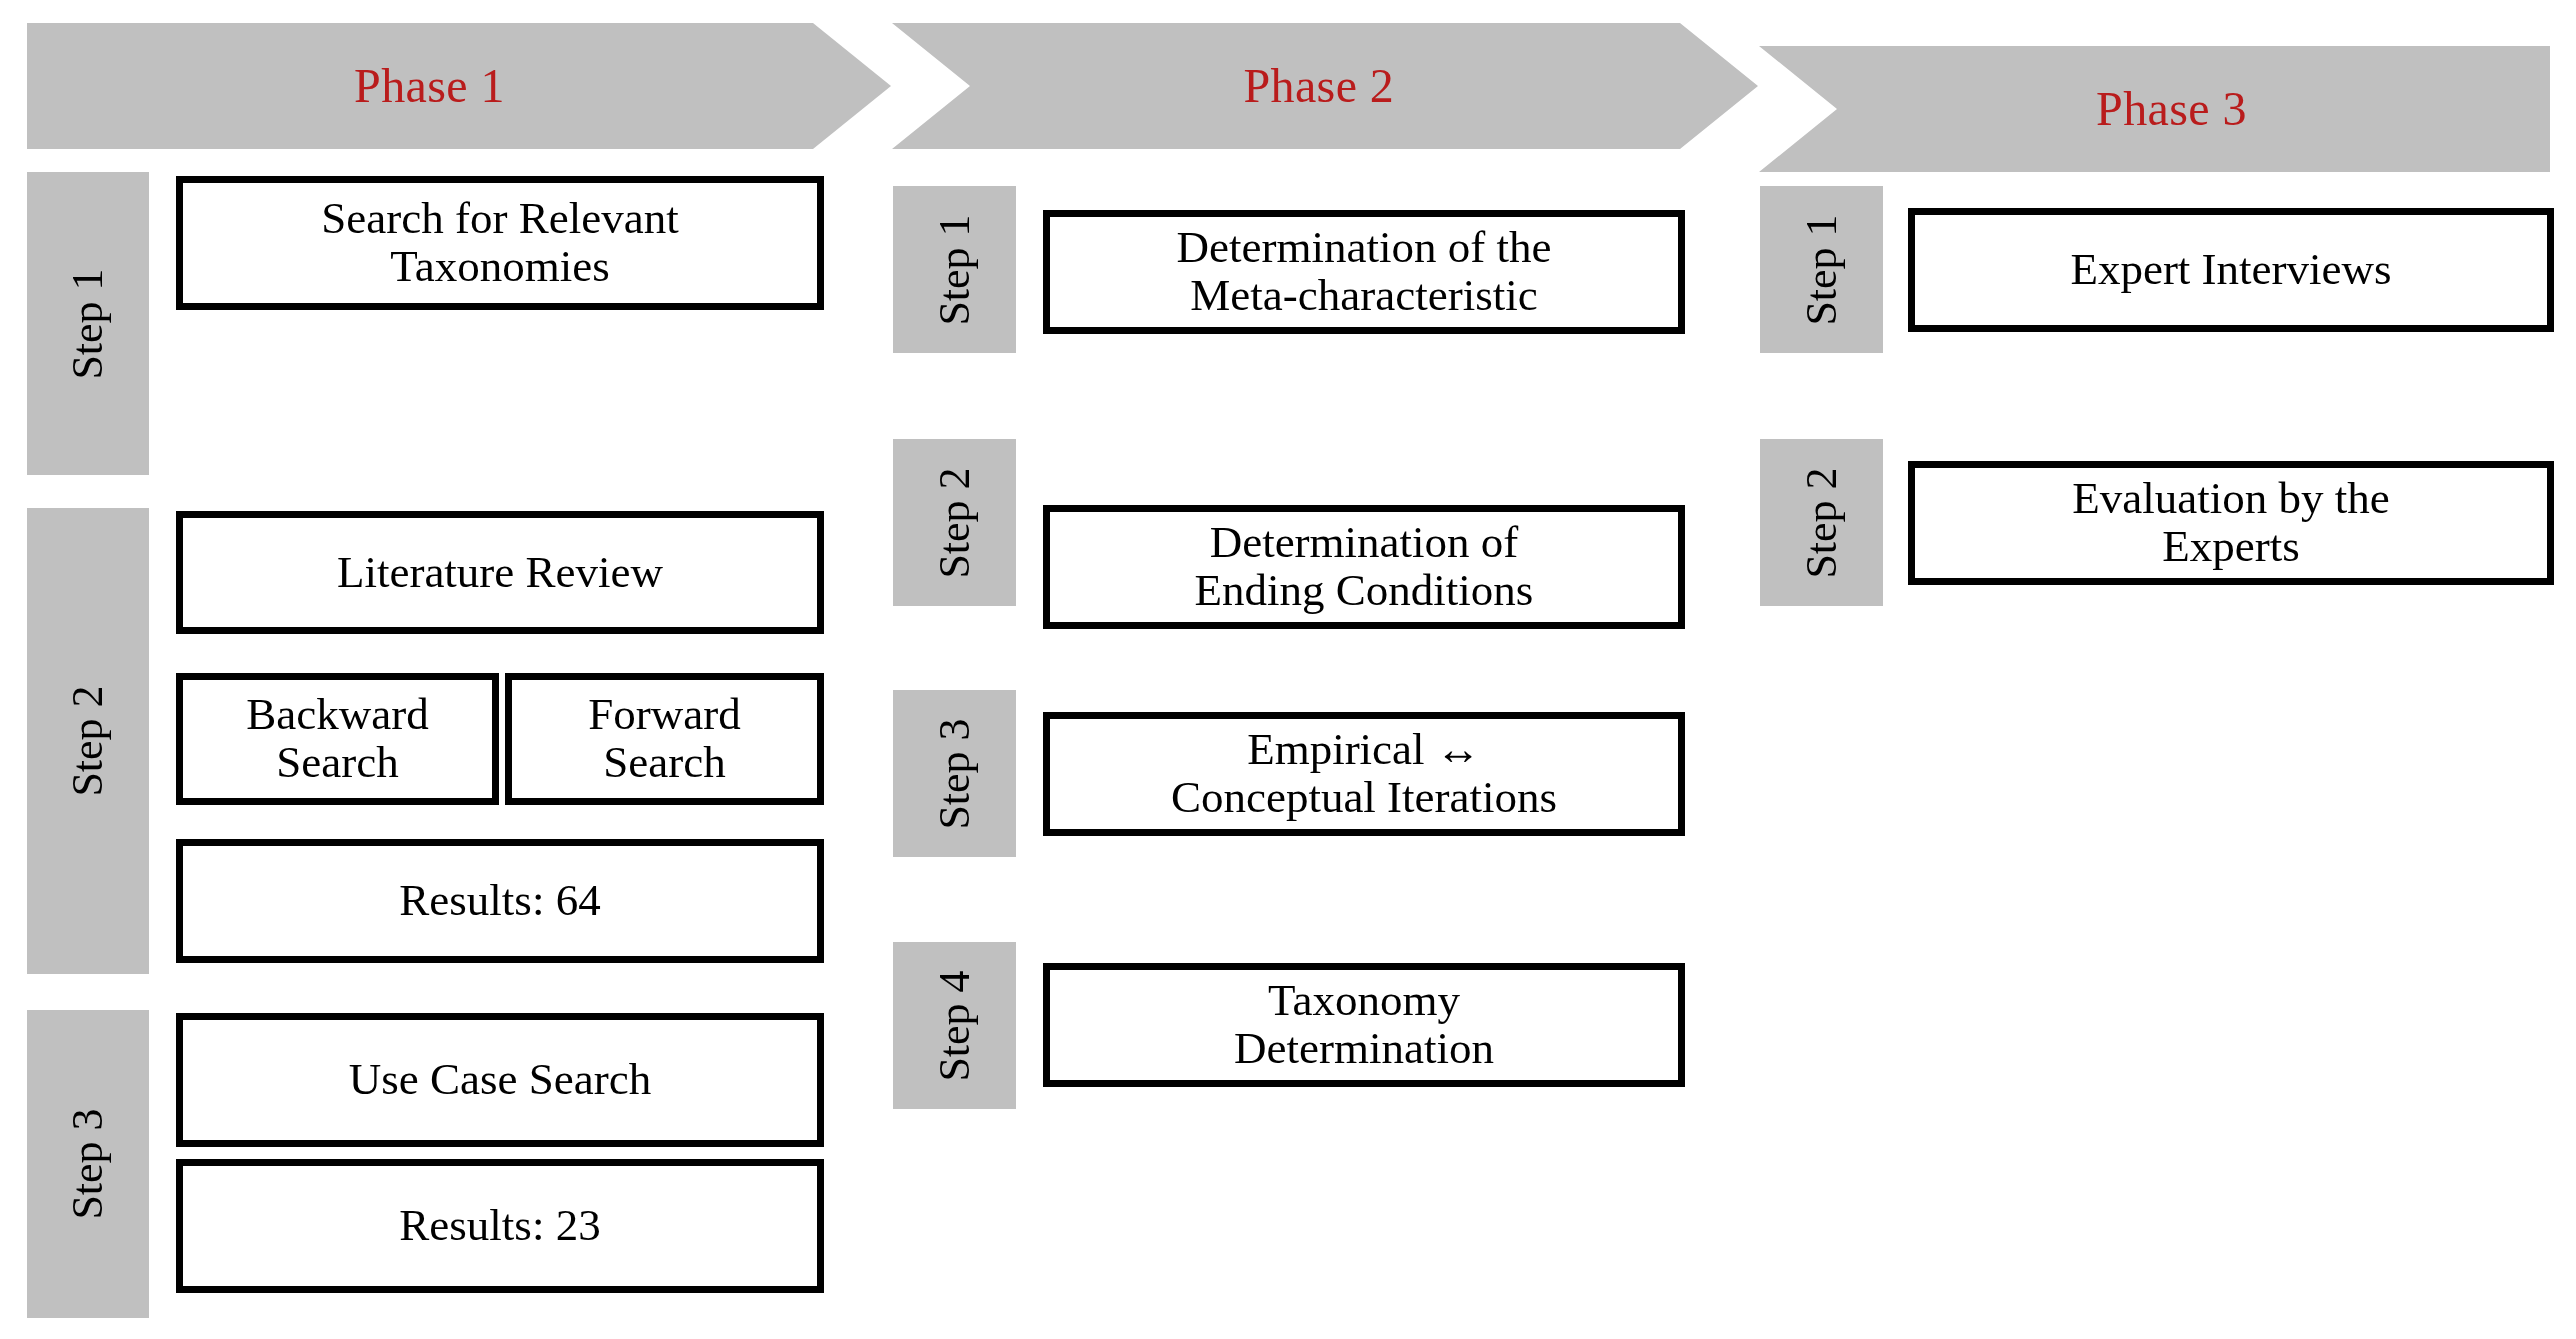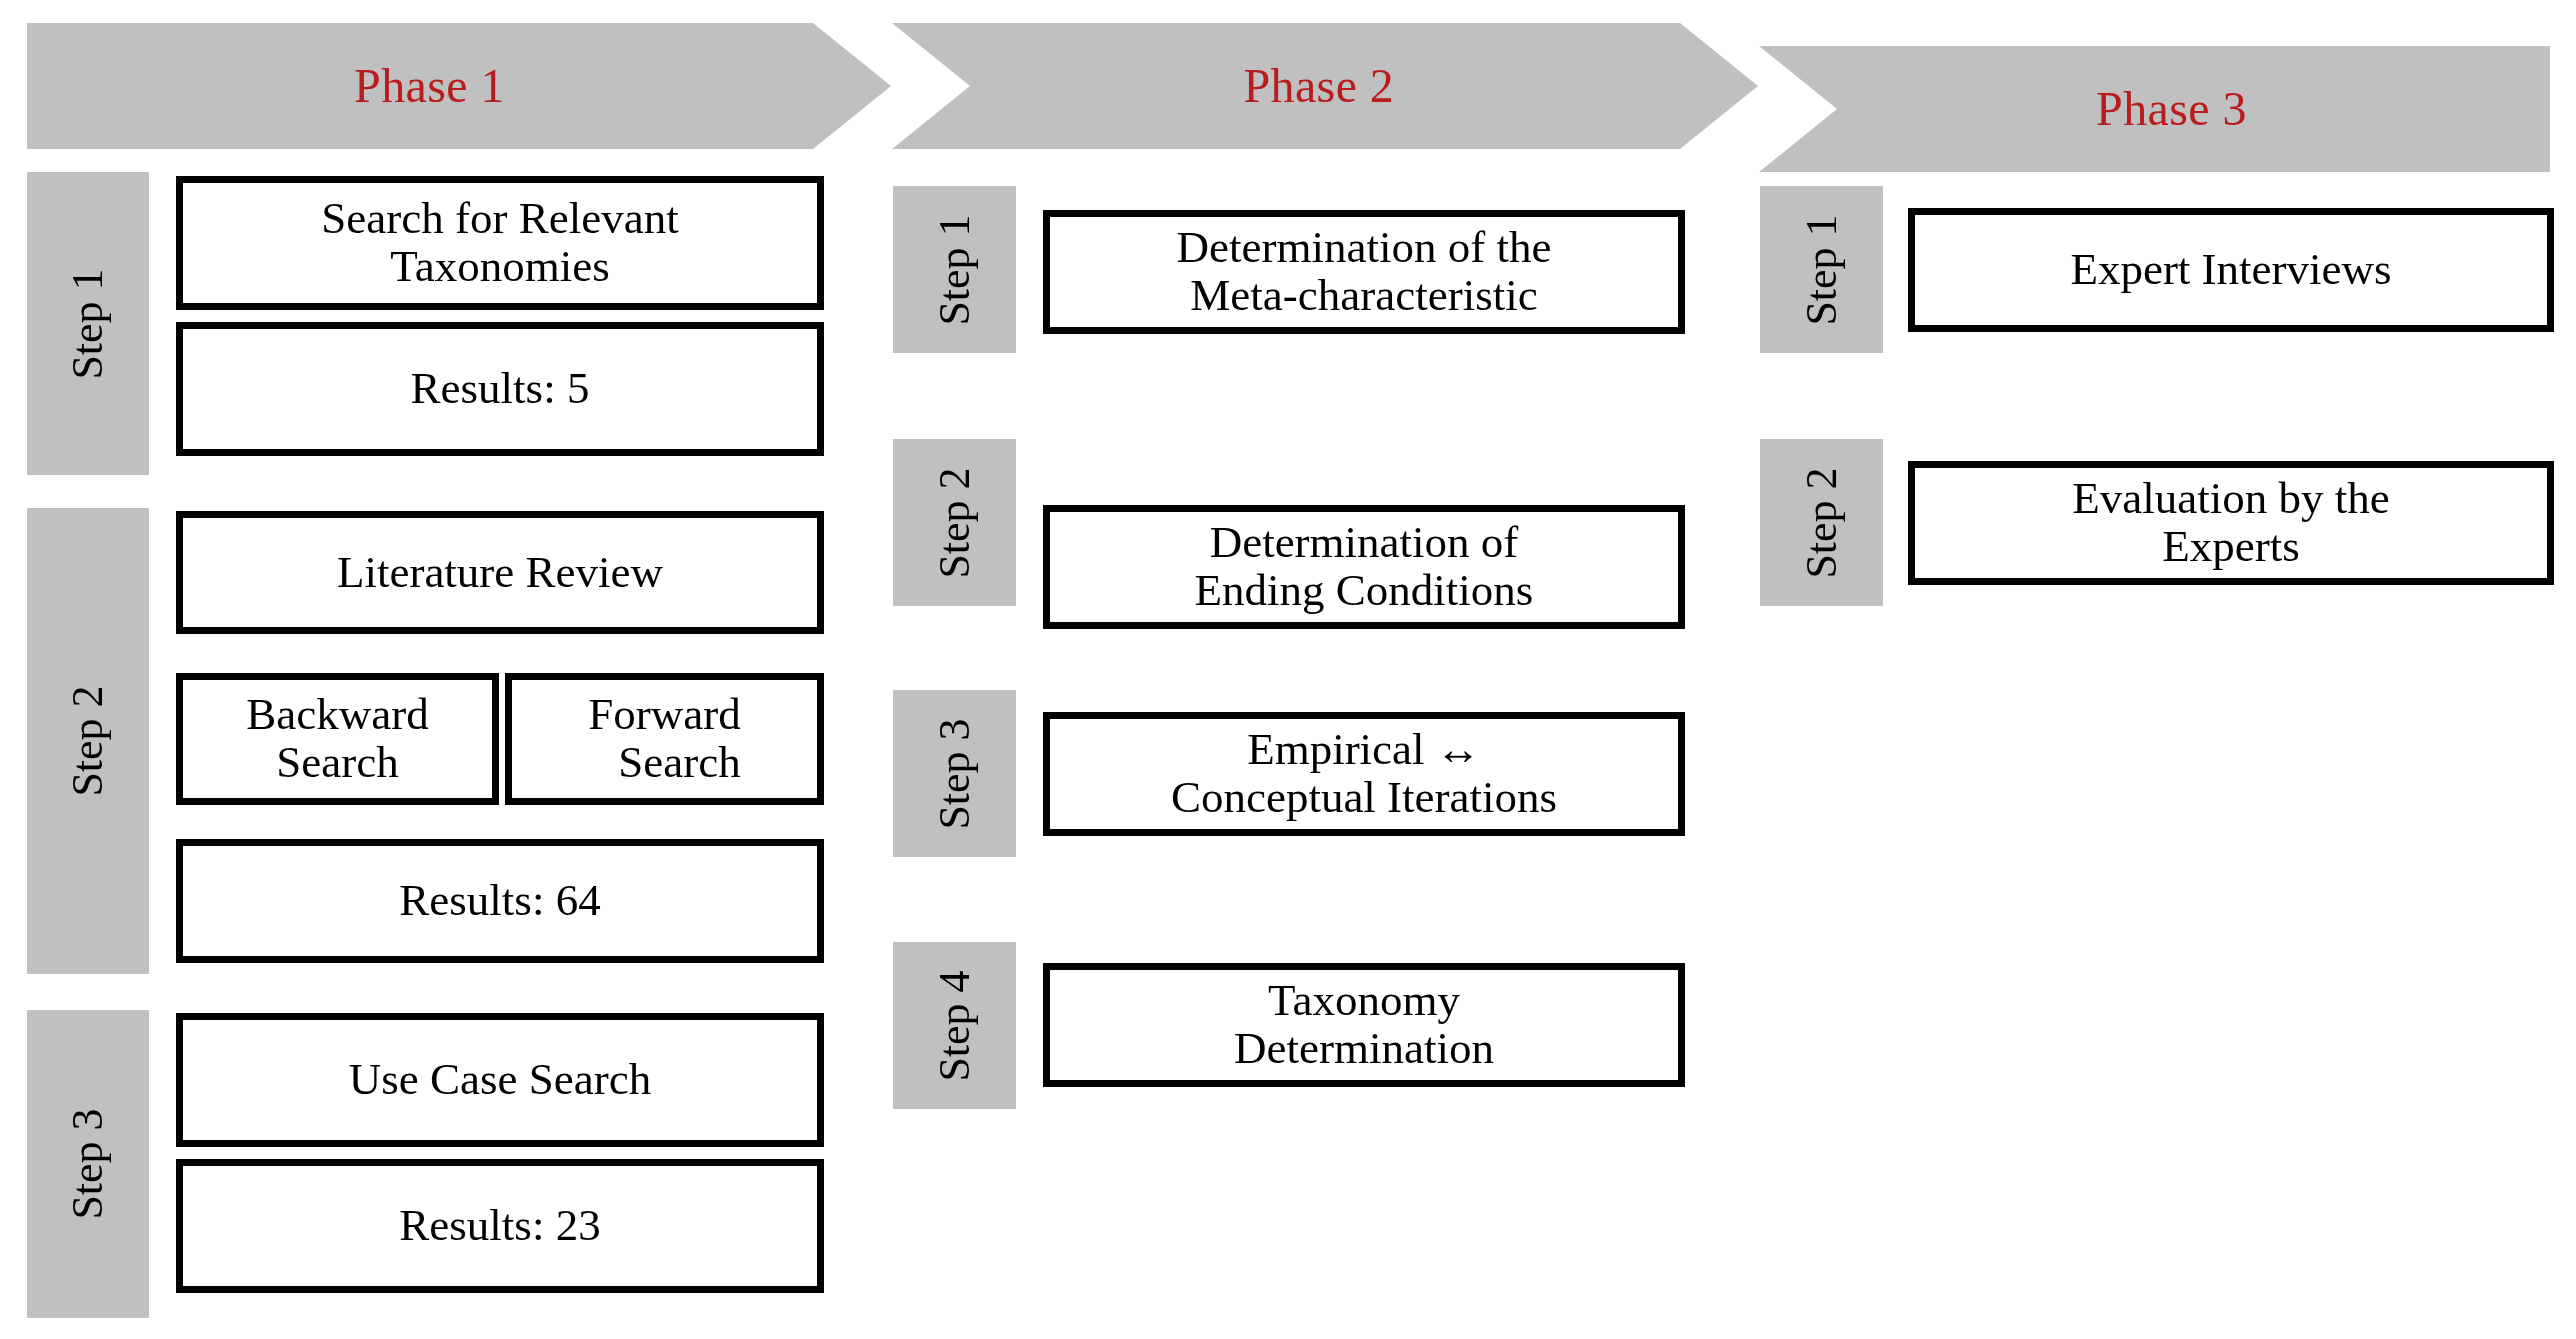--- a/index.html
+++ b/index.html
@@ -107,35 +107,32 @@
     <span class="phase-label">Phase 3</span>
   </div>
 
   <div class="step-bar" style="left:27px; top:172px; width:122px; height:303px;">
     <span class="step-label">Step 1</span>
   </div>
   <div class="box" style="left:176px; top:176px; width:648px; height:134px;">
     <span class="box-text">Search for Relevant
 Taxonomies</span>
   </div>
-  <div class="box" style="left:176px; top:322px; width:648px; height:134px;">
-    <span class="box-text">Results:  5</span>
-  </div>
 
   <div class="step-bar" style="left:27px; top:508px; width:122px; height:466px;">
     <span class="step-label">Step 2</span>
   </div>
   <div class="box" style="left:176px; top:511px; width:648px; height:123px;">
     <span class="box-text">Literature Review</span>
   </div>
   <div class="box" style="left:176px; top:673px; width:323px; height:132px;">
     <span class="box-text">Backward
 Search</span>
   </div>
-  <div class="box" style="left:505px; top:673px; width:319px; height:132px;text-align:right;">
+  <div class="box" style="left:505px; top:673px; width:319px; height:132px;">
     <span class="box-text">Forward
 Search</span>
   </div>
   <div class="box" style="left:176px; top:839px; width:648px; height:124px;">
     <span class="box-text">Results:  64</span>
   </div>
 
   <div class="step-bar" style="left:27px; top:1010px; width:122px; height:308px;">
     <span class="step-label">Step 3</span>
   </div>

